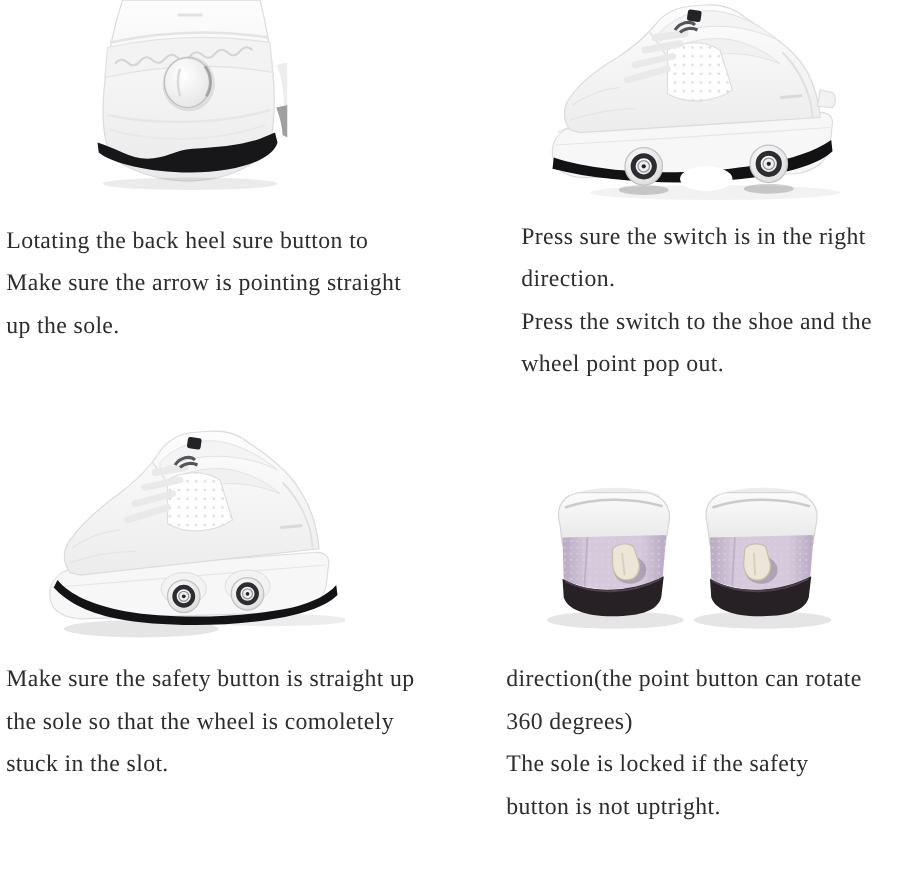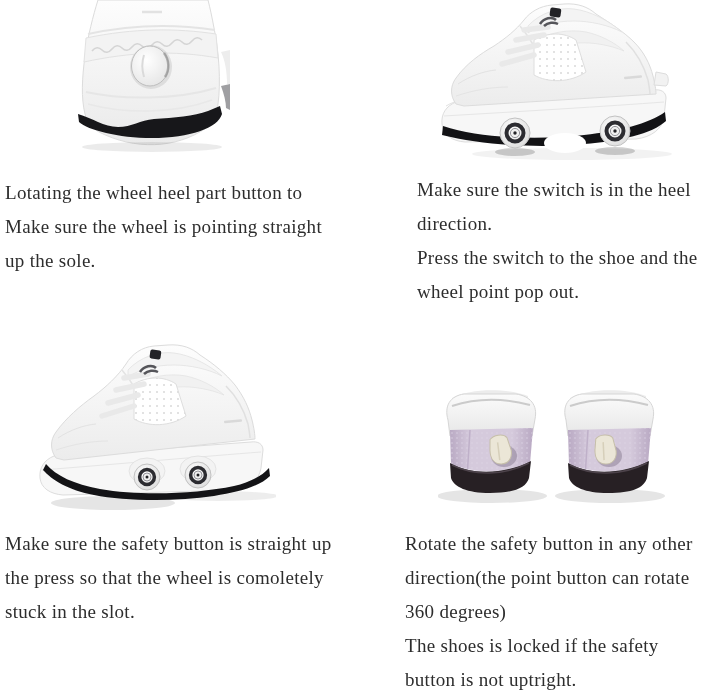--- a/index.html
+++ b/index.html
@@ -124,27 +124,27 @@
         </g>
         <path d="M108,24 C112,18 120,16 124,20 M112,26 C116,22 122,22 126,24" stroke="#55555a" stroke-width="2.5" fill="none"></path>
         <rect x="118" y="8" width="11" height="9" rx="2" fill="#232327" transform="rotate(8 123 12)"></rect>
         <path d="M224,72 L234,74 C237,76 237,84 234,86 L222,85 Z" fill="#f2f2f2" stroke="#dddddd"></path>
         <rect x="192" y="76" width="18" height="2.5" rx="1" fill="#d9d9d9" transform="rotate(-5 201 77)"></rect>
       </g>
     </svg>
   </figure>
 
   <div class="cap" style="left:5px;top:176px;">
-    <div>Lotating the wheel heel part button to</div>
-    <div>Make sure the wheel is pointing straight</div>
+    <div>Lotating the back heel sure button to</div>
+    <div>Make sure the arrow is pointing straight</div>
     <div>up the sole.</div>
   </div>
 
   <div class="cap" style="left:417px;top:173px;">
-    <div>Make sure the switch is in the heel</div>
+    <div>Press sure the switch is in the right</div>
     <div>direction.</div>
     <div>Press the switch to the shoe and the</div>
     <div>wheel point pop out.</div>
   </div>
 
   <figure class="photo" style="left:28px;top:340px;width:248px;height:186px;" aria-label="white sneaker side view with wheels pressed into the sole">
     <svg viewBox="0 0 248 186">
       <defs>
         <linearGradient id="ug3" x1="0" y1="0" x2="0" y2="1">
           <stop offset="0" stop-color="#fdfdfd"></stop>
@@ -254,25 +254,24 @@
             <path d="M39,52 C43,48 53,48 56,53 L58,66 C58,74 53,79 46,78 C39,77 36,71 37,63 Z" fill="#ebe6d7" stroke="#c6bfa9" stroke-width="1"></path>
             <path d="M46,56 L45,74" stroke="#d6cfba" stroke-width="1.5"></path>
           </g>
         </g>
       </g>
     </svg>
   </figure>
 
   <div class="cap" style="left:5px;top:527px;">
     <div>Make sure the safety button is straight up</div>
-    <div>the press so that the wheel is comoletely</div>
+    <div>the sole so that the wheel is comoletely</div>
     <div>stuck in the slot.</div>
   </div>
 
   <div class="cap" style="left:405px;top:527px;">
-    <div>Rotate the safety button in any other</div>
     <div>direction(the point button can rotate</div>
     <div>360 degrees)</div>
-    <div>The shoes is locked if the safety</div>
+    <div>The sole is locked if the safety</div>
     <div>button is not uptright.</div>
   </div>
 
 </div>
 
 </body></html>

